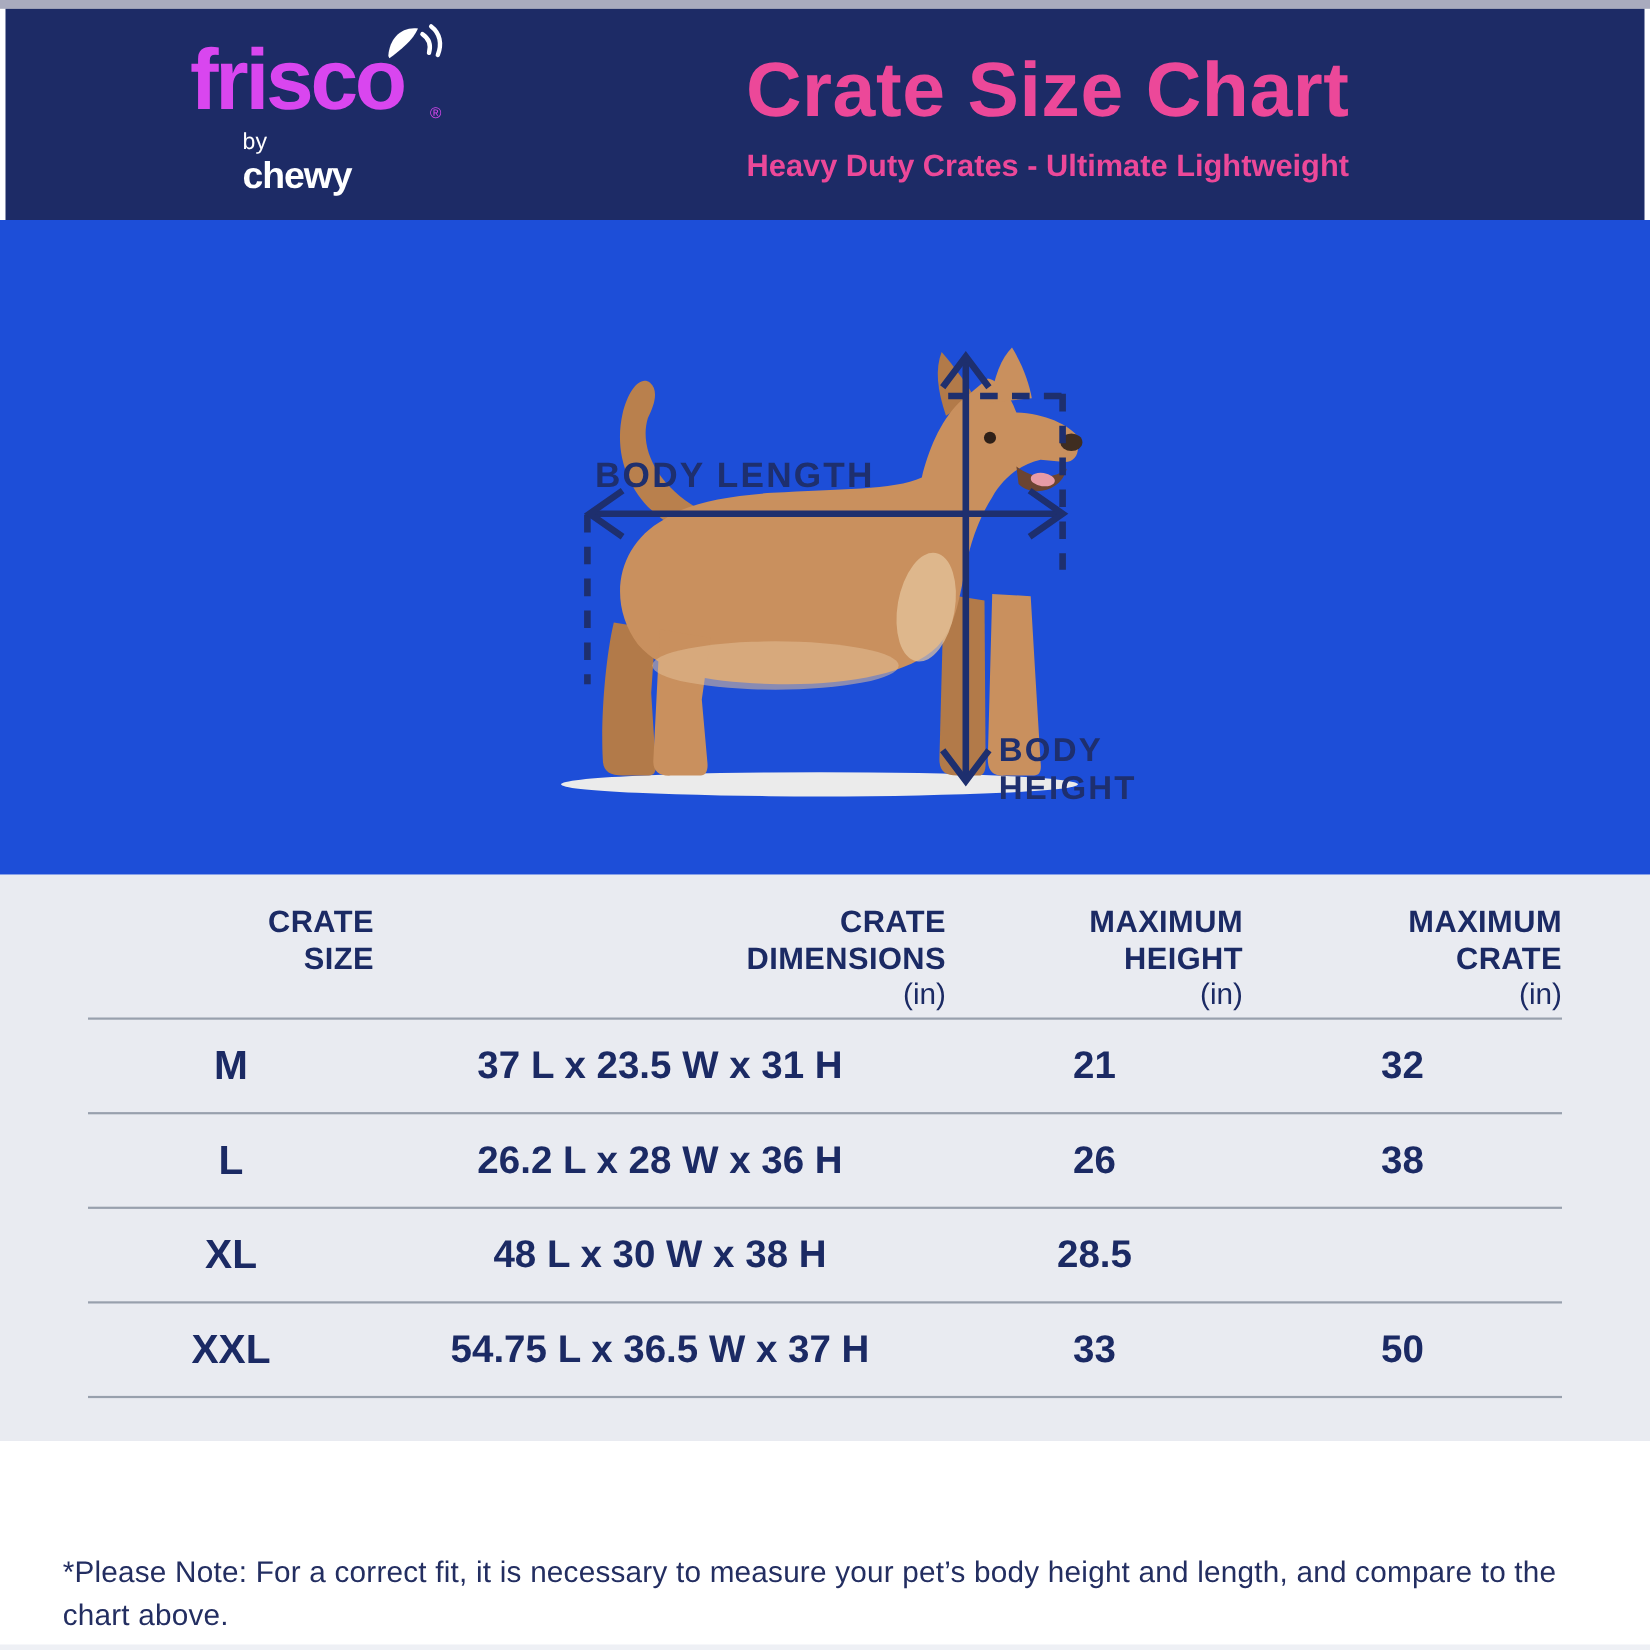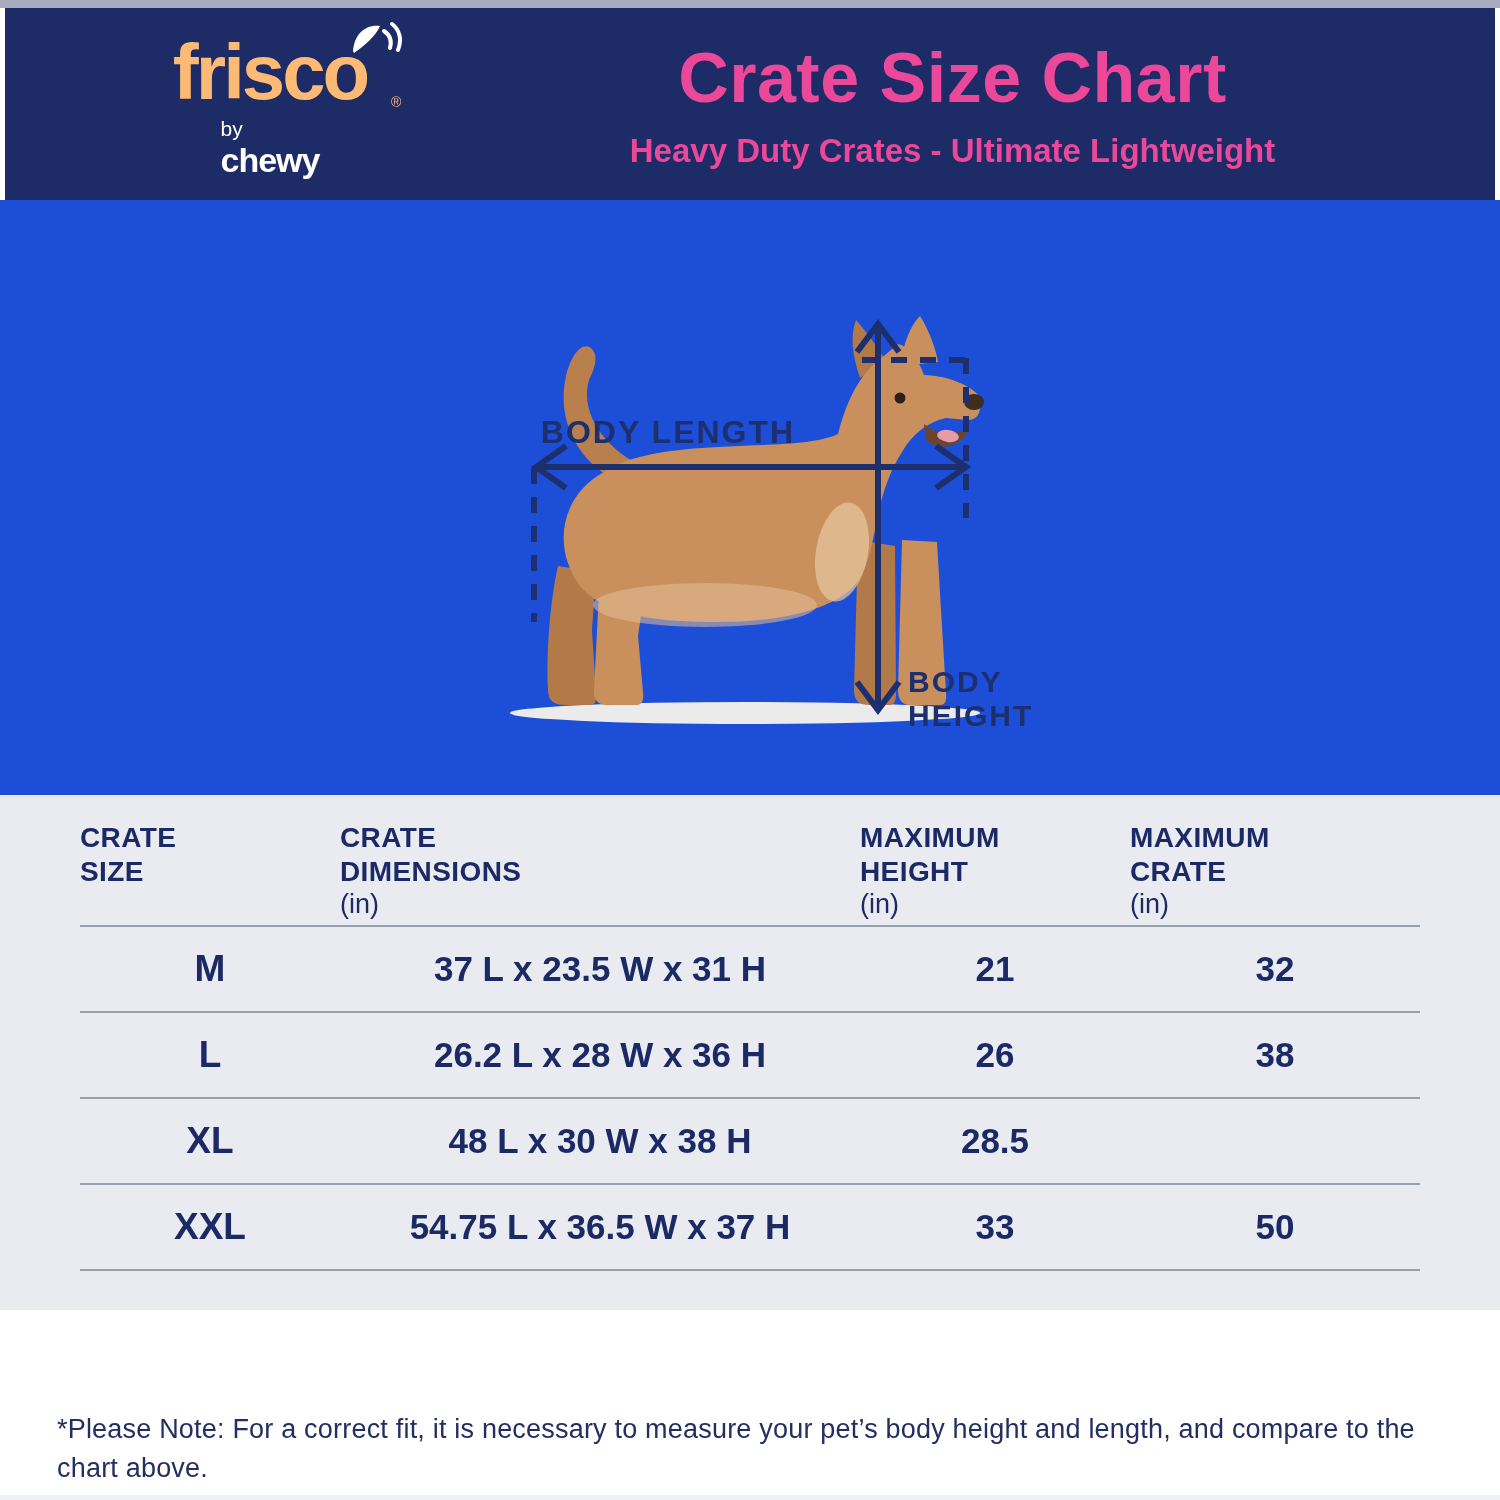--- a/index.html
+++ b/index.html
@@ -24,50 +24,50 @@
   }
   .logo-block {
     width: 530px;
     display: flex;
     flex-direction: column;
     align-items: center;
     padding-top: 4px;
   }
   .frisco-wrap {
     position: relative;
-    color: #fdba74;
+    color: #d946ef;
     font-weight: 700;
     font-size: 78px;
     letter-spacing: -3px;
     line-height: 1;
   }
   .frisco-swoosh { position: absolute; right: -36px; top: -14px; }
   .frisco-reg { position: absolute; right: -34px; bottom: 2px; font-size: 14px; font-weight: 400; letter-spacing: 0; }
   .by-chewy { color: #fff; margin-top: 6px; display: flex; align-items: baseline; flex-direction: column; }
   .by-chewy .by { font-size: 21px; font-weight: 400; margin-right: 7px; }
   .by-chewy .chewy { font-size: 34px; font-weight: 700; letter-spacing: -1px; }
   .title-block { flex: 1; text-align: center; color: #ec4899; }
   .main-title { font-size: 70px; font-weight: 700; letter-spacing: 0.5px; }
-  .sub-title { font-size: 33px; font-weight: 700; margin-top: 14px; }
+  .sub-title { font-size: 28px; font-weight: 700; margin-top: 14px; }
   .right-spacer { width: 125px; }
 
   
   .diagram-section { height: 595px; position: relative; background: #1d4ed8; }
   .diagram-section svg { display: block; }
 
   
   .table-section {
     height: 515px;
     background: #e9ebf1;
     padding-top: 26px;
   }
   .size-table { width: 1340px; margin: 0 auto; }
   .t-grid { display: grid; grid-template-columns: 260px 520px 270px 290px; }
   .thead { height: 104px; align-items: start; }
-  .h-cell { text-align: left; color: #1b2a64; font-weight: 700; font-size: 28px; line-height: 1.2; letter-spacing: 0.4px; }
+  .h-cell { text-align: right; color: #1b2a64; font-weight: 700; font-size: 28px; line-height: 1.2; letter-spacing: 0.4px; }
   .h-cell span { display: block; }
   .h-cell .unit { font-weight: 400; font-size: 27px; letter-spacing: 0; }
   .divider { height: 2px; background: #98a0ad; }
   .t-row { height: 84px; align-items: center; }
   .cell { text-align: center; color: #1b2a64; font-weight: 700; font-size: 35px; }
   .cell.size { font-size: 37px; }
 
   
   .footnote {
     padding: 100px 40px 0 57px;

